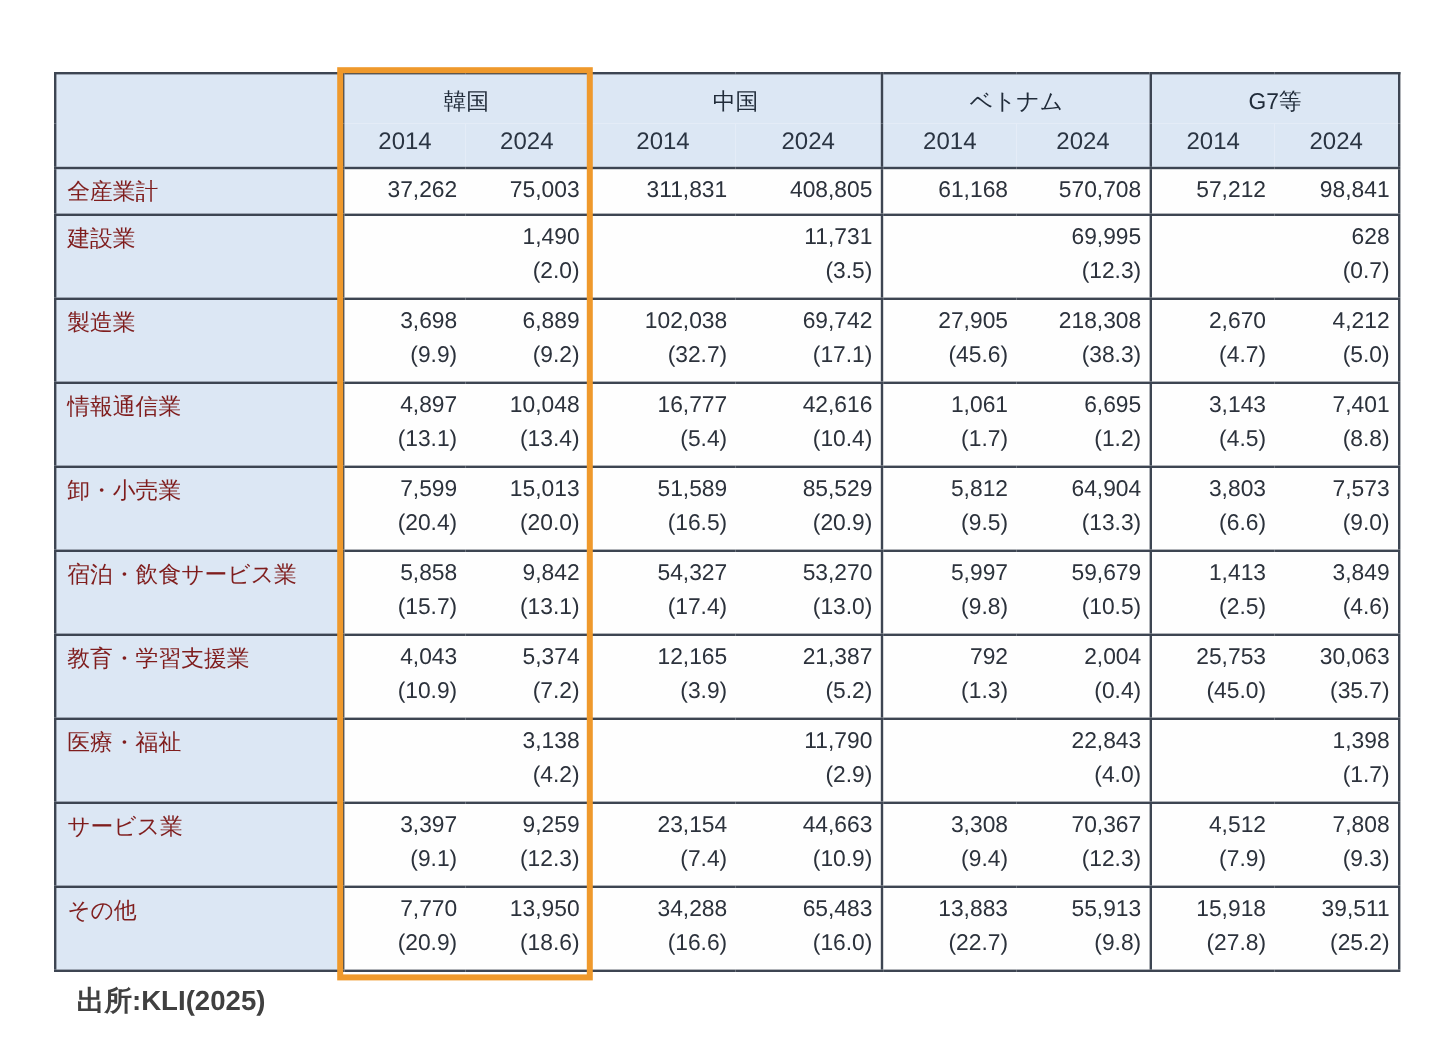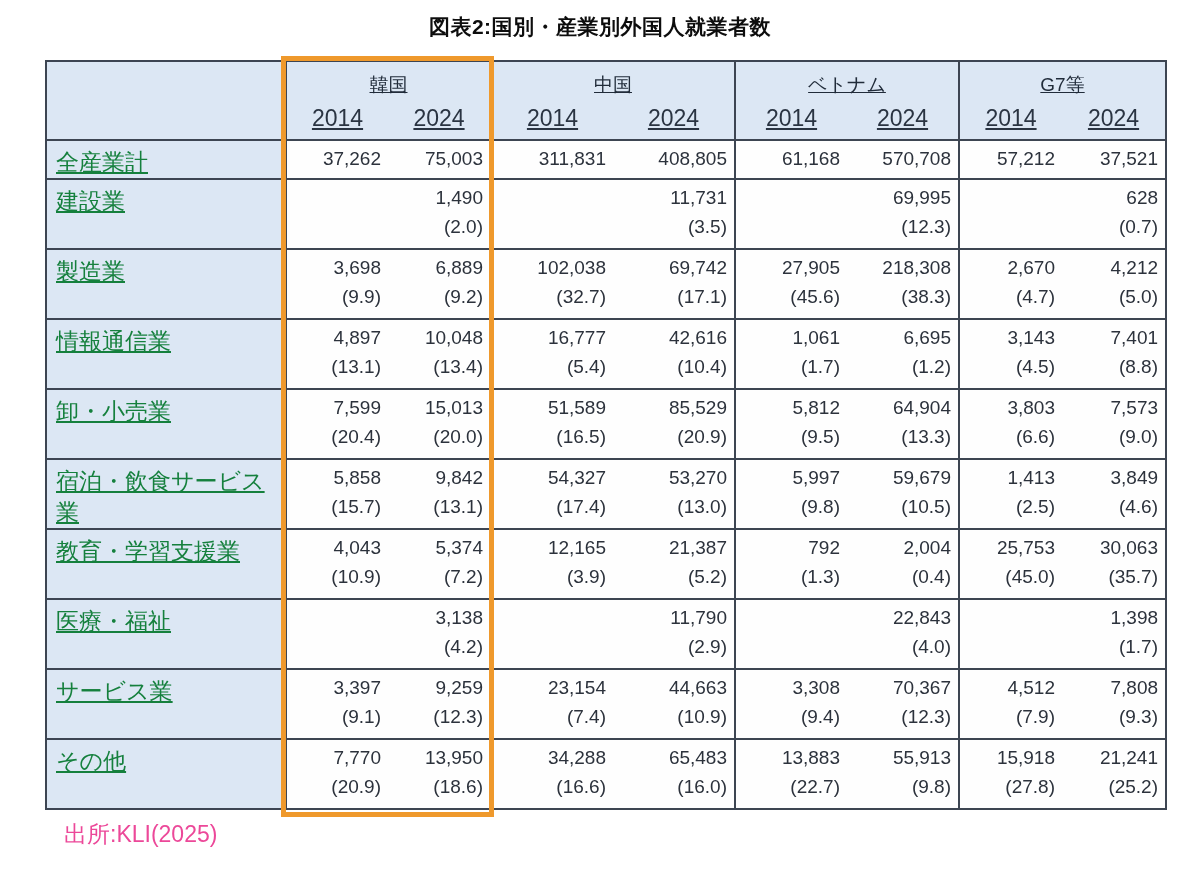--- a/index.html
+++ b/index.html
@@ -3,46 +3,45 @@
 <meta charset="utf-8">
 <style>
   html,body{margin:0;padding:0;background:#ffffff;}
   .page{position:relative;width:1200px;height:880px;background:#ffffff;overflow:hidden;
         font-family:"Liberation Sans","DejaVu Sans",sans-serif;}
   .title{position:absolute;top:13px;left:0;width:100%;text-align:center;
          font-size:21px;font-weight:bold;color:#0d0d0d;letter-spacing:.5px;}
   table.tbl{position:absolute;left:45px;top:60px;width:1120px;
             border-collapse:collapse;table-layout:fixed;border:2px solid #3d4552;}
   .tbl th,.tbl td{margin:0;box-sizing:border-box;}
-  .corner,.lbl,.country,.yr{background:#dce7f4;text-decoration:underline;}
+  .corner,.lbl,.country,.yr{background:#dce7f4;}
   .country{font-size:19px;font-weight:normal;color:#212c3a;text-align:center;
            height:42px;vertical-align:middle;padding-top:6px;}
-  .yr{font-size:23px;font-weight:normal;color:#2a3442;text-align:center;
+  .yr{font-size:20px;font-weight:normal;color:#2a3442;text-align:center;
       height:37px;vertical-align:middle;padding-bottom:6px;}
   .yr-row th{border-bottom:2px solid #3d4552;}
   .corner{border-bottom:2px solid #3d4552;}
   .gl{border-left:2px solid #3d4552;}
   tbody td{border-bottom:2px solid #3d4552;}
-  .lbl{font-size:23px;color:#15803d;text-align:left;vertical-align:top;
+  .lbl{font-size:19px;color:#7f1d1d;text-align:left;vertical-align:top;
        padding:6px 8px 0 9px;font-weight:normal;}
   .num{background:#fefefe;text-align:right;vertical-align:top;
        padding:3px 7px 0 0;font-size:19px;color:#2c323c;}
   .num .v{line-height:29px;}
   .num .p{line-height:29px;}
   .row-total td{height:39px;}
   .row-tall td{height:70px;}
   .hl{position:absolute;left:281px;top:56px;width:213px;height:761px;
       border:5px solid #ef992c;box-sizing:border-box;pointer-events:none;z-index:5;}
-  .src{position:absolute;left:64px;top:819px;font-size:23px;font-weight:normal;color:#ec4899;}
+  .src{position:absolute;left:64px;top:819px;font-size:23px;font-weight:bold;color:#404040;}
 </style>
 </head>
 <body>
 
 <div class="page">
-  <div class="title">図表2:国別・産業別外国人就業者数</div>
 
   <table class="tbl">
     <colgroup>
       <col style="width:240px">
         <col style="width:102px">
         <col style="width:103px">
       <col style="width:122px">
         <col style="width:122px">
         <col style="width:112px">
       <col style="width:112px">
@@ -93,21 +92,21 @@
           </td>
         <td class="num">
             <div class="v">570,708</div>
             <div class="p"></div>
           </td>
         <td class="num gl">
             <div class="v">57,212</div>
             <div class="p"></div>
           </td>
         <td class="num">
-            <div class="v">37,521</div>
+            <div class="v">98,841</div>
             <div class="p"></div>
           </td>
       </tr>
       <tr class="row-tall">
         <td class="lbl">建設業</td>
         <td class="num gl">
             <div class="v"></div>
             <div class="p"></div>
           </td>
         <td class="num">
@@ -408,21 +407,21 @@
           </td>
         <td class="num">
             <div class="v">55,913</div>
             <div class="p">(9.8)</div>
           </td>
         <td class="num gl">
             <div class="v">15,918</div>
             <div class="p">(27.8)</div>
           </td>
         <td class="num">
-            <div class="v">21,241</div>
+            <div class="v">39,511</div>
             <div class="p">(25.2)</div>
           </td>
       </tr>
     </tbody>
   </table>
 
   <div class="hl"></div>
 
   <div class="src">出所:KLI(2025)</div>
 </div>

